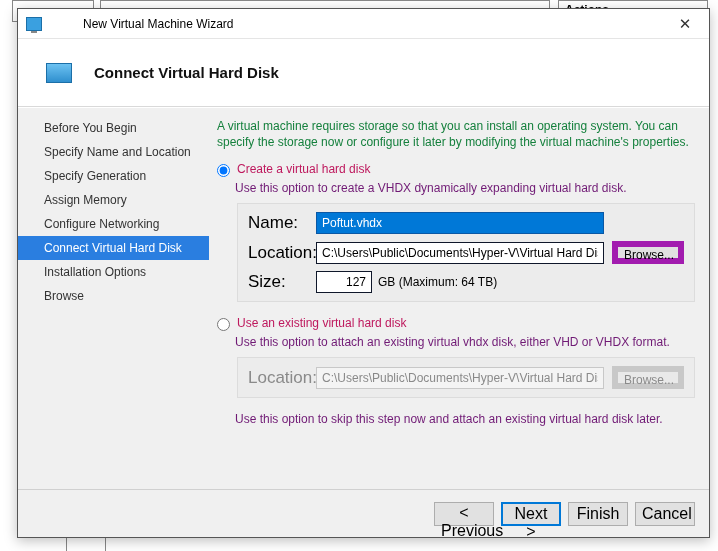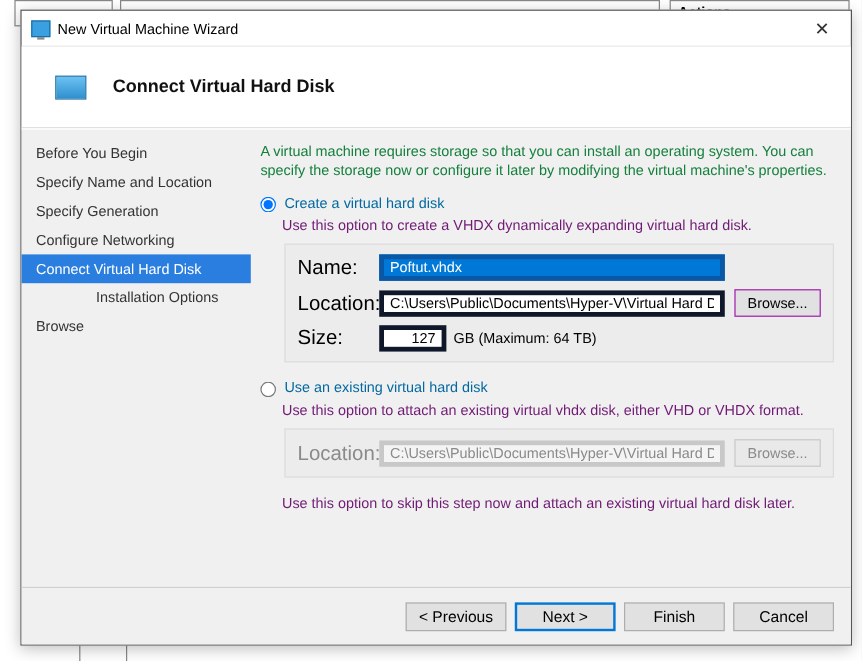--- a/index.html
+++ b/index.html
@@ -12,79 +12,80 @@
   .bg-frag-low { position:absolute; left:66px; top:528px; width:40px; height:23px; border-left:1px solid #888; border-right:1px solid #888;}
   .wizard {
     position:absolute; left:17px; top:8px; width:693px; height:530px;
     background:#fff; border:1px solid #555;
     display:flex; flex-direction:column;
     box-shadow:0 3px 12px rgba(0,0,0,.25);
   }
   .titlebar {
     height:30px; display:flex; align-items:center; padding:0 4px 0 8px;
     border-bottom:1px solid #e5e5e5;
+    gap:35px;
   }
   .titlebar .icon { width:16px; height:14px; margin-right:6px; position:relative; }
   .titlebar .icon .mon { position:absolute; inset:0; background:#3aa0e0; border:1px solid #1b6fa8; }
   .titlebar .icon .stand { position:absolute; bottom:-2px; left:5px; width:6px; height:2px; background:#888; }
   .titlebar .title { flex:1; font-size:12px; }
   .titlebar .close { width:40px; height:28px; display:flex; align-items:center; justify-content:center; font-size:15px; font-family:Arial; color:#333; }
 
   .header {
     height:68px; display:flex; align-items:center; padding-left:28px;
     background:#fff; border-bottom:1px solid #d9d9d9;
   }
   .header .hicon { width:26px; height:20px; margin-right:22px; position:relative; }
   .header .hicon .mon { position:absolute; inset:0; background:linear-gradient(#6cc2f2,#2f8fce); border:1px solid #1b6fa8; }
   .header .htxt { font-size:15px; font-weight:bold; color:#111; }
 
   .body { flex:1; display:flex; background:#f0f0f0; border-top:1px solid #fff; }
 
   .side { width:191px; padding-top:8px; }
-  .side .step { padding:5px 0 5px 12px; font-size:12px; color:#333; cursor:default; }
-  .side .step.sub { padding-left:26px;margin-left:36px; }
+  .side .step { padding:5px 0 5px 26px; font-size:12px; color:#333; cursor:default; }
+  .side .step.sub { padding-left:26px; }
   .side .step.active { background:#2a7ee0; color:#fff; }
 
   .content { flex:1; padding:10px 14px 0 8px; position:relative; }
   .intro { font-size:12px; color:#15803d; line-height:1.35; margin-bottom:12px; }
 
   .opt { margin-bottom:14px; }
   .opt-row { display:flex; align-items:flex-start; }
   .opt-row input[type=radio] { margin:2px 7px 0 0; }
-  .opt-label { font-size:12px; color:#0369a1; }
+  .opt-label { font-size:12px; color:#be185d; }
   .opt-desc { font-size:12px; color:#701a75; margin:4px 0 8px 18px; }
   .opt .opt-desc.dim, .opt.dim .box label, .opt.dim .box input, .opt.dim .box button { color:#8a8a8a; }
 
   .box {
     margin-left:20px; background:#ececec; border:1px solid #dcdcdc;
     padding:8px 10px; display:grid; grid-template-columns:60px 1fr auto;
     row-gap:7px; column-gap:8px; align-items:center;
   }
   .box label { font-size:17px; }
   .box input[type=text] {
-    height:22px; border:4px solid #0f172a; background:#fff; padding:0 5px;
+    height:22px; border:1px solid #0f172a; background:#fff; padding:0 5px;
     font-size:12px; width:100%;
   }
   .box input.hl { background:#0078d7; color:#fff; border-color:#0a58a5; }
   .box .size-wrap { display:flex; align-items:center; gap:6px; }
   .box .size-wrap input { width:56px; text-align:right; }
   .box button {
-    height:23px; width:72px; background:#e1e1e1; border:1px solid #a21caf;
+    height:23px; width:72px; background:#e1e1e1; border:6px solid #a21caf;
     font-size:12px; color:#000;
   }
   .box.disabled input { background:#f4f4f4; color:#888; border-color:#c8c8c8; }
   .box.disabled button { color:#9a9a9a; border-color:#c8c8c8; background:#e9e9e9; }
 
   .footer {
     height:48px; border-top:1px solid #d0d0d0; background:#f0f0f0;
     display:flex; align-items:center; justify-content:flex-end; padding-right:14px; gap:7px;
   }
   .footer button {
-    height:24px; width:84px; background:#e1e1e1; border:1px solid #adadad;
-    font-size:13px;
+    height:24px; width:60px; background:#e1e1e1; border:1px solid #adadad;
+    font-size:16px;
   }
   .footer button.primary { border:2px solid #0078d7; background:#e1e1e1; }
 </style>
 </head>
 <body>
 
 <div class="outer">
   <div class="bg-frag bg-frag1"></div>
   <div class="bg-frag bg-frag2"></div>
   <div class="bg-frag bg-frag3">Actions</div>
@@ -106,20 +107,21 @@
           <span class="mon"></span>
         </span>
       <span class="htxt">Connect Virtual Hard Disk</span>
     </div>
 
     <div class="body">
       <div class="side">
         <div class="step">Before You Begin</div>
         <div class="step">Specify Name and Location</div>
         <div class="step">Specify Generation</div>
+        <div class="step">Assign Memory</div>
         <div class="step">Configure Networking</div>
         <div class="step active">Connect Virtual Hard Disk</div>
         <div class="step sub">Installation Options</div>
         <div class="step">Browse</div>
       </div>
 
       <div class="content">
         <div class="intro">A virtual machine requires storage so that you can install an operating system. You can specify the storage now or configure it later by modifying the virtual machine's properties.</div>
 
         <div class="opt">

